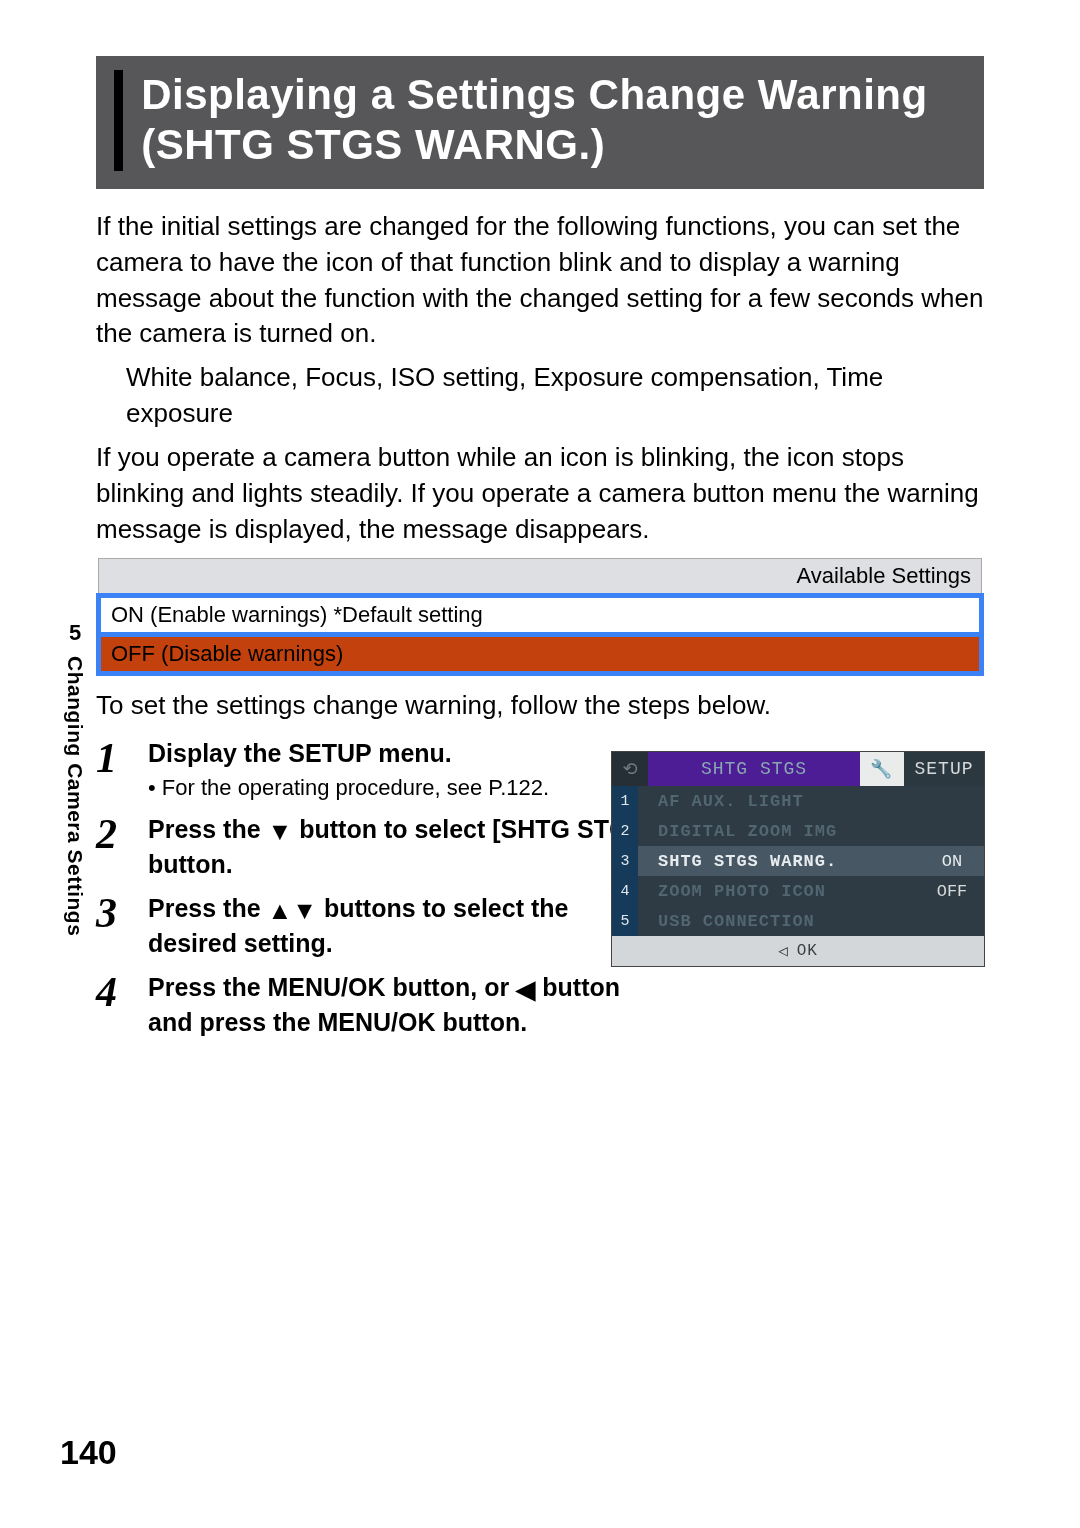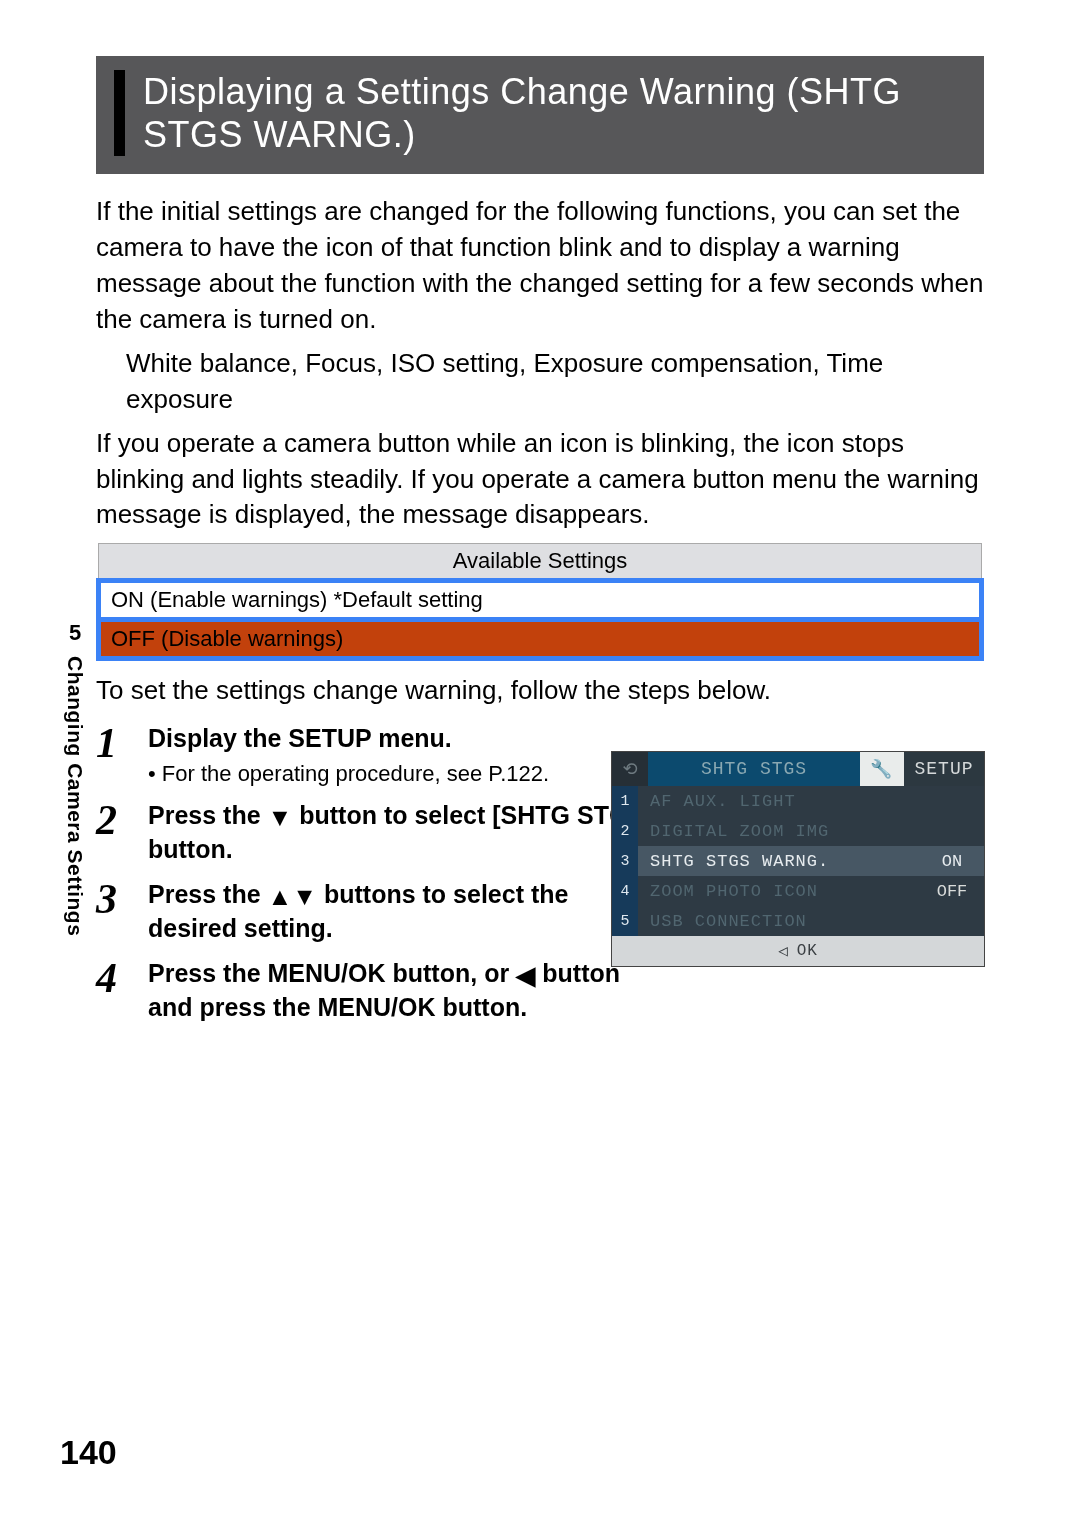--- a/index.html
+++ b/index.html
@@ -11,27 +11,27 @@
     .title-bar {
       background: #575759;
       color: #fff;
       padding: 14px 18px 18px 18px;
       display: flex;
       align-items: flex-start;
       gap: 18px;
       margin-bottom: 20px;
     }
     .title-mark { width: 14px; background: #000; align-self: stretch; }
-    .title-text { font-size: 36px; font-weight: 400; line-height: 1.2; letter-spacing: 0.5px; }
+    .title-text { font-size: 42px; font-weight: 700; line-height: 1.2; letter-spacing: 0.5px; }
 
     .body-text { font-size: 26px; line-height: 1.38; margin-bottom: 8px; }
     .indent { padding-left: 30px; }
 
     .settings-table { width: 100%; border-collapse: collapse; margin: 10px 0 14px 0; font-size: 22px; }
-    .settings-table th { text-align: center; background: #dedfe2; font-weight: 400; padding: 4px 10px; border: 1px solid #aaa; }
+    .settings-table th { text-align: right; background: #dedfe2; font-weight: 400; padding: 4px 10px; border: 1px solid #aaa; }
     .settings-table td { padding: 4px 10px; border: 5px solid #3b82f6; }
     .settings-table tr:nth-child(3) td { background: #c2410c; }
 
     .lead { font-size: 26px; margin-bottom: 16px; }
 
     .steps { position: relative; }
     .step { display: flex; gap: 22px; margin-bottom: 12px; max-width: 540px; }
     .step .num { font-family: "Brush Script MT", "Comic Sans MS", cursive; font-style: italic; font-weight: 700; font-size: 42px; line-height: 1; min-width: 30px; }
     .step .content { flex: 1; }
     .step .content .title { font-size: 25px; font-weight: 700; line-height: 1.3; }
@@ -75,26 +75,26 @@
       font-family: "Courier New", monospace;
       color: #c9cdd1;
       box-shadow: 0 0 0 1px #444;
     }
     .screenshot .tabs {
       display: flex; height: 34px; align-items: stretch; background: #2e3a44;
       font-size: 18px;
     }
     .screenshot .tabs > div { display: flex; align-items: center; justify-content: center; }
     .tab-l { width: 36px; background: #262f36; color: #6e7a80; }
-    .tab-a { flex: 1; background: #0c4a6e; color: #8aa8b2; letter-spacing: 1px; }
+    .tab-a { flex: 1; background: #4c1d95; color: #8aa8b2; letter-spacing: 1px; }
     .tab-w { width: 44px; background: #e9eceb; color: #111; font-weight: 700; }
     .tab-r { width: 80px; background: #2c3840; color: #d5d9da; letter-spacing: 1px; }
     .screenshot .row { display: flex; height: 30px; font-size: 17px; background: #2e3a44; }
     .screenshot .row .idx { width: 26px; background: #163a5a; color: #dfe8ef; display: flex; align-items: center; justify-content: center; font-size: 15px; }
-    .screenshot .row .lbl { flex: 1; display: flex; align-items: center; padding-left: 12px; color: #516670; letter-spacing: 1px; }
+    .screenshot .row .lbl { flex: 1; display: flex; align-items: center; padding-left: 20px; color: #516670; letter-spacing: 1px; font-weight: bold; }
     .screenshot .row .val { width: 64px; display: flex; align-items: center; justify-content: center; color: #d9dbda; }
     .screenshot .row.sel .lbl { background: #475764; color: #e7ecef; }
     .screenshot .row.sel .val.on { background: #475764; color: #e7ecef; }
     .screenshot .footer { height: 30px; background: #d4d7d9; color: #3a3f43; display: flex; align-items: center; justify-content: center; gap: 8px; font-size: 16px; letter-spacing: 1px; }
   </style>
 </head>
 <body>
 
 <div class="page">
 

